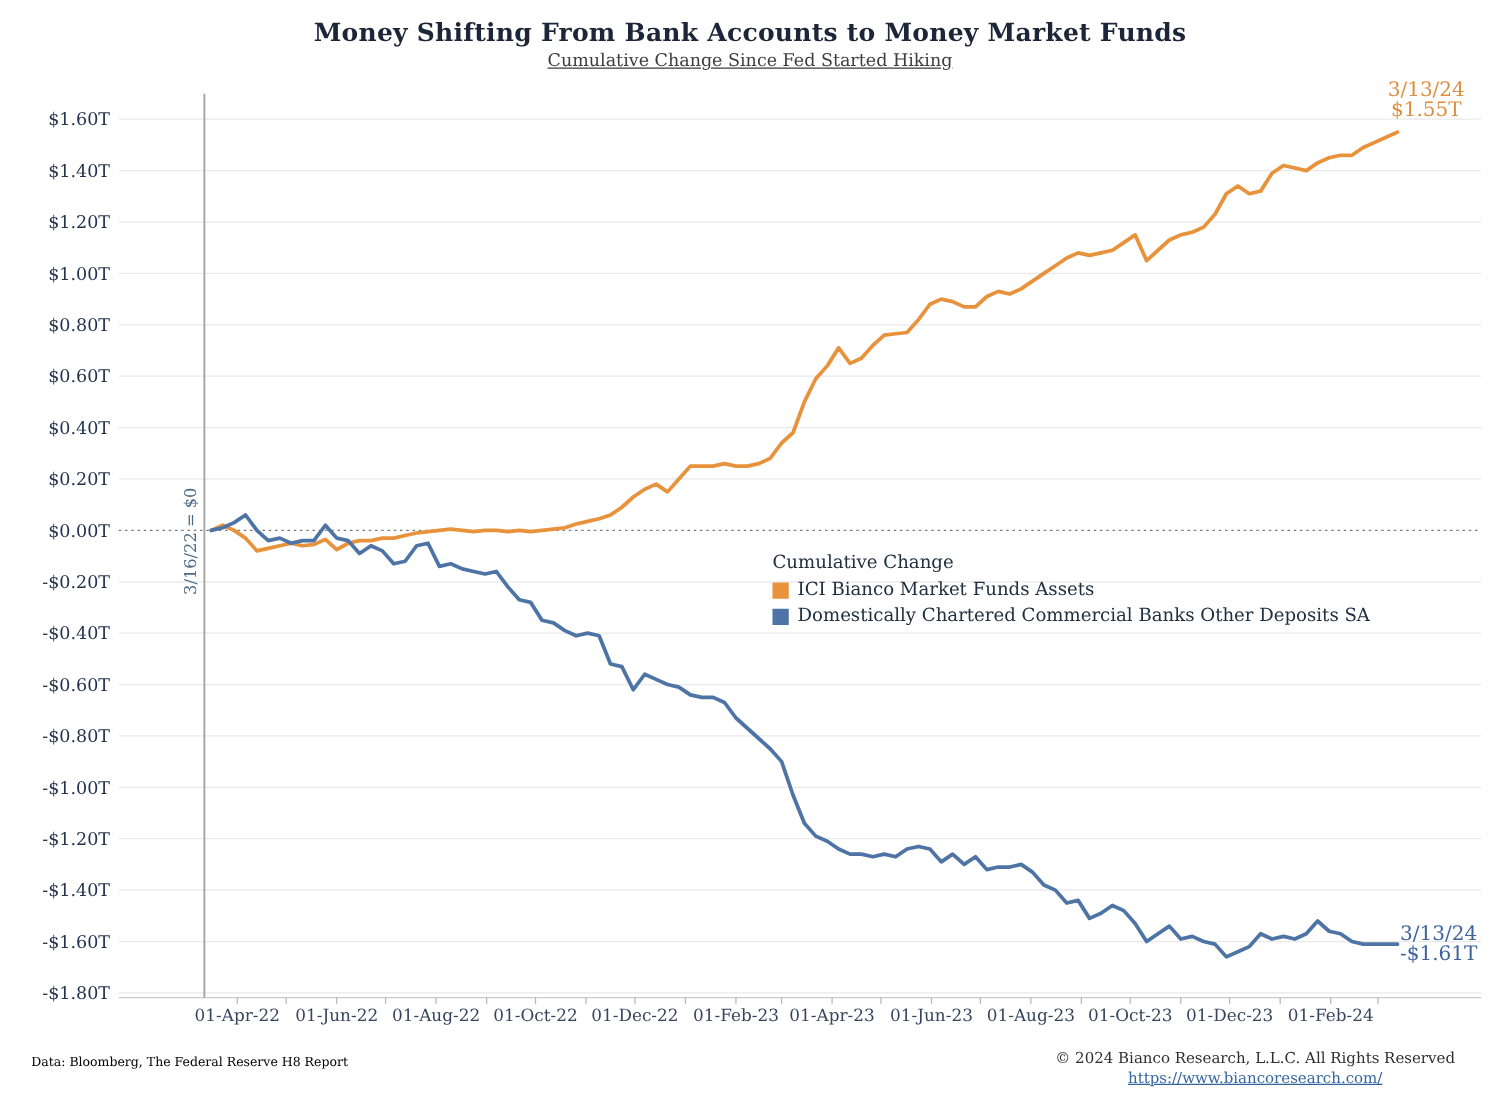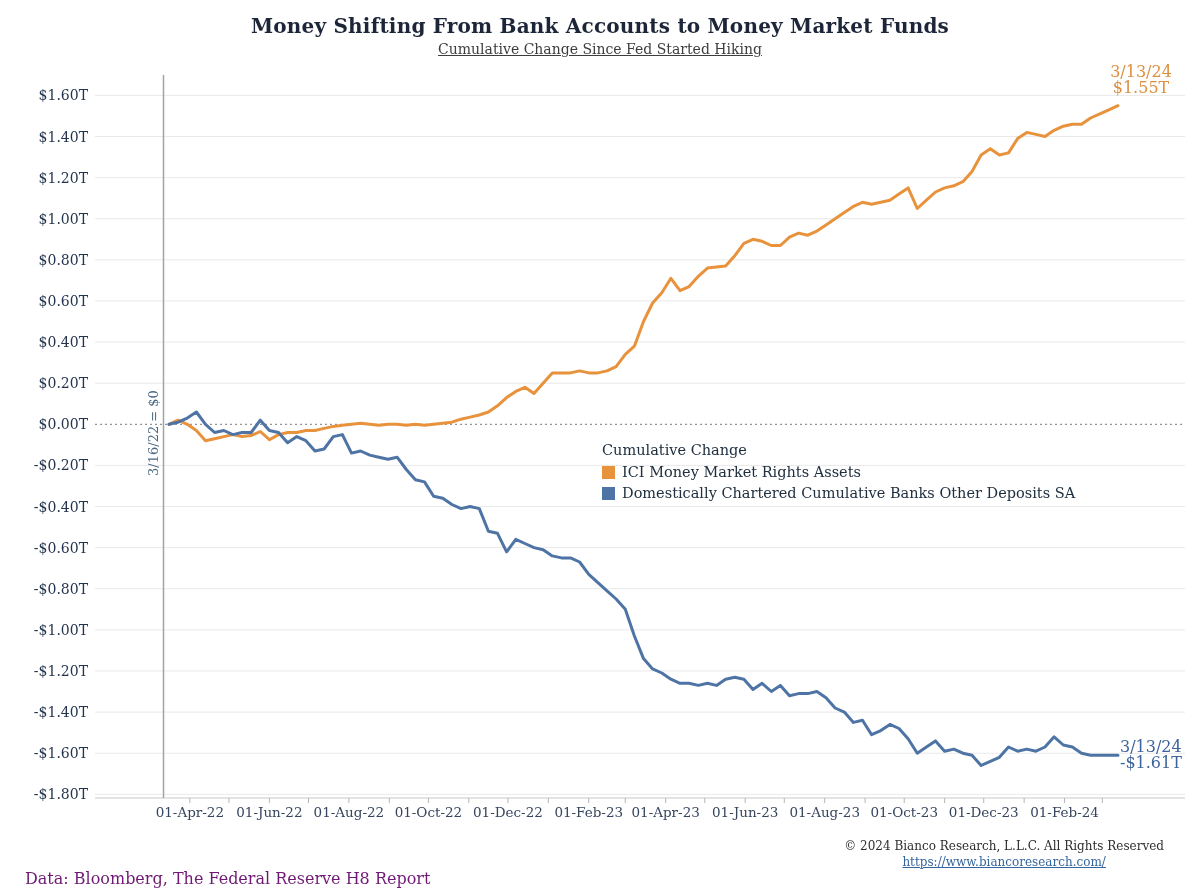--- a/index.html
+++ b/index.html
@@ -4,30 +4,30 @@
 <style>
   html,body{margin:0;padding:0;background:#ffffff;}
   #page{position:relative;width:1200px;height:890px;background:#fff;overflow:hidden;
         font-family:"DejaVu Serif",serif;}
   .hdr{position:absolute;top:14px;left:0;width:1200px;text-align:center;}
   .title{font-size:20px;font-weight:bold;color:#1c2638;letter-spacing:.2px;}
   .subtitle{font-size:14px;color:#3d3d3d;margin-top:3px;text-decoration:underline;}
   svg text{font-family:"DejaVu Serif",serif;}
   .ylab{font-size:14px;fill:#24344e;}
   .xlab{font-size:13.5px;fill:#36455e;}
-  .legend{position:absolute;left:602px;top:440px;color:#203040;font-size:14.5px;line-height:21px;}
+  .legend{position:absolute;left:618px;top:440px;color:#203040;font-size:14.5px;line-height:21px;}
   .legend .lg-title{margin-bottom:1px;}
   .lg-row{display:flex;align-items:center;}
   .swatch{width:13px;height:13px;margin-right:7px;flex:0 0 auto;}
   .ann{position:absolute;font-size:16px;line-height:16px;}
   .ann-top{left:1106px;top:64px;width:70px;text-align:center;}
   .ann-bot{left:1120px;top:739px;text-align:left;}
   .baseline-note{position:absolute;left:98px;top:425px;width:112px;height:16px;
       transform:rotate(-90deg);text-align:center;font-size:13px;color:#4a6a85;white-space:nowrap;}
-  .foot-left{position:absolute;left:25px;top:845px;font-size:16px;color:#701a75;margin-top:24px;}
+  .foot-left{position:absolute;left:25px;top:845px;font-size:10px;color:#000000;}
   .foot-right{position:absolute;right:36px;top:838px;font-size:12px;color:#2e2e2e;
       text-align:center;line-height:16px;}
   .foot-right a{color:#35659e;text-decoration:underline;}
 </style>
 </head>
 <body>
 
 <div id="page">
 
   <div class="hdr">
@@ -113,25 +113,25 @@
       <polyline points="169.0,424.3 178.1,420.2 187.3,424.3 196.4,430.5 205.5,440.7 214.6,438.7 223.8,436.6 232.9,434.6 242.0,436.6 251.1,435.6 260.3,431.5 269.4,439.7 278.5,434.6 287.6,432.5 296.8,432.5 305.9,430.5 315.0,430.5 324.1,428.4 333.3,426.4 342.4,425.3 351.5,424.3 360.6,423.3 369.8,424.3 378.9,425.3 388.0,424.3 397.1,424.3 406.3,425.3 415.4,424.3 424.5,425.3 433.6,424.3 442.8,423.3 451.9,422.2 461.0,419.2 470.1,417.1 479.3,415.0 488.4,412.0 497.5,405.8 506.6,397.6 515.8,391.4 524.9,387.3 534.0,393.5 543.1,383.2 552.3,372.9 561.4,372.9 570.5,372.9 579.6,370.9 588.8,372.9 597.9,372.9 607.0,370.9 616.1,366.7 625.3,354.4 634.4,346.2 643.5,321.5 652.6,303.0 661.8,292.7 670.9,278.3 680.0,290.7 689.1,286.6 698.3,276.3 707.4,268.1 716.5,267.0 725.6,266.0 734.8,255.7 743.9,243.4 753.0,239.3 762.1,241.3 771.3,245.5 780.4,245.5 789.5,237.2 798.6,233.1 807.8,235.2 816.9,231.1 826.0,224.9 835.1,218.7 844.3,212.6 853.4,206.4 862.5,202.3 871.6,204.3 880.8,202.3 889.9,200.2 899.0,194.1 908.1,187.9 917.3,208.5 926.4,200.2 935.5,192.0 944.6,187.9 953.8,185.8 962.9,181.7 972.0,171.4 981.1,155.0 990.3,148.8 999.4,155.0 1008.5,152.9 1017.6,138.6 1026.8,132.4 1035.9,134.4 1045.0,136.5 1054.1,130.3 1063.3,126.2 1072.4,124.2 1081.5,124.2 1090.6,118.0 1099.8,113.9 1108.9,109.8 1118.0,105.7" fill="none" stroke="#E8923C" stroke-width="3" stroke-linejoin="round" stroke-linecap="round"></polyline>
       <polyline points="169.0,424.3 178.1,422.2 187.3,418.1 196.4,412.0 205.5,424.3 214.6,432.5 223.8,430.5 232.9,434.6 242.0,432.5 251.1,432.5 260.3,420.2 269.4,430.5 278.5,432.5 287.6,442.8 296.8,436.6 305.9,440.7 315.0,451.0 324.1,449.0 333.3,436.6 342.4,434.6 351.5,453.1 360.6,451.0 369.8,455.1 378.9,457.2 388.0,459.2 397.1,457.2 406.3,469.5 415.4,479.8 424.5,481.9 433.6,496.2 442.8,498.3 451.9,504.5 461.0,508.6 470.1,506.5 479.3,508.6 488.4,531.2 497.5,533.3 506.6,551.8 515.8,539.4 524.9,543.5 534.0,547.6 543.1,549.7 552.3,555.9 561.4,557.9 570.5,557.9 579.6,562.0 588.8,574.4 597.9,582.6 607.0,590.8 616.1,599.0 625.3,609.3 634.4,636.0 643.5,658.6 652.6,668.9 661.8,673.0 670.9,679.2 680.0,683.3 689.1,683.3 698.3,685.4 707.4,683.3 716.5,685.4 725.6,679.2 734.8,677.2 743.9,679.2 753.0,689.5 762.1,683.3 771.3,691.5 780.4,685.4 789.5,695.7 798.6,693.6 807.8,693.6 816.9,691.5 826.0,697.7 835.1,708.0 844.3,712.1 853.4,722.4 862.5,720.3 871.6,734.7 880.8,730.6 889.9,724.4 899.0,728.5 908.1,738.8 917.3,753.2 926.4,747.0 935.5,740.9 944.6,751.2 953.8,749.1 962.9,753.2 972.0,755.3 981.1,765.5 990.3,761.4 999.4,757.3 1008.5,747.0 1017.6,751.2 1026.8,749.1 1035.9,751.2 1045.0,747.0 1054.1,736.8 1063.3,745.0 1072.4,747.0 1081.5,753.2 1090.6,755.3 1099.8,755.3 1108.9,755.3 1118.0,755.3" fill="none" stroke="#4E74A5" stroke-width="3" stroke-linejoin="round" stroke-linecap="round"></polyline>
     </svg>
 
   <div class="baseline-note">3/16/22 = $0</div>
 
   <div class="legend">
     <div class="lg-title">Cumulative Change</div>
     <div class="lg-row">
       <span class="swatch" id="sw0" style="background: rgb(232, 146, 60);"></span>
-      <span>ICI Money Market Rights Assets</span>
+      <span>ICI Bianco Market Funds Assets</span>
     </div>
     <div class="lg-row">
       <span class="swatch" id="sw1" style="background: rgb(78, 116, 165);"></span>
-      <span>Domestically Chartered Cumulative Banks Other Deposits SA</span>
+      <span>Domestically Chartered Commercial Banks Other Deposits SA</span>
     </div>
   </div>
 
   <div class="ann ann-top" id="annTop" style="color: rgb(222, 142, 63);">
     <div>3/13/24</div>
     <div>$1.55T</div>
   </div>
 
   <div class="ann ann-bot" id="annBot" style="color: rgb(61, 99, 156);">
     <div>3/13/24</div>

